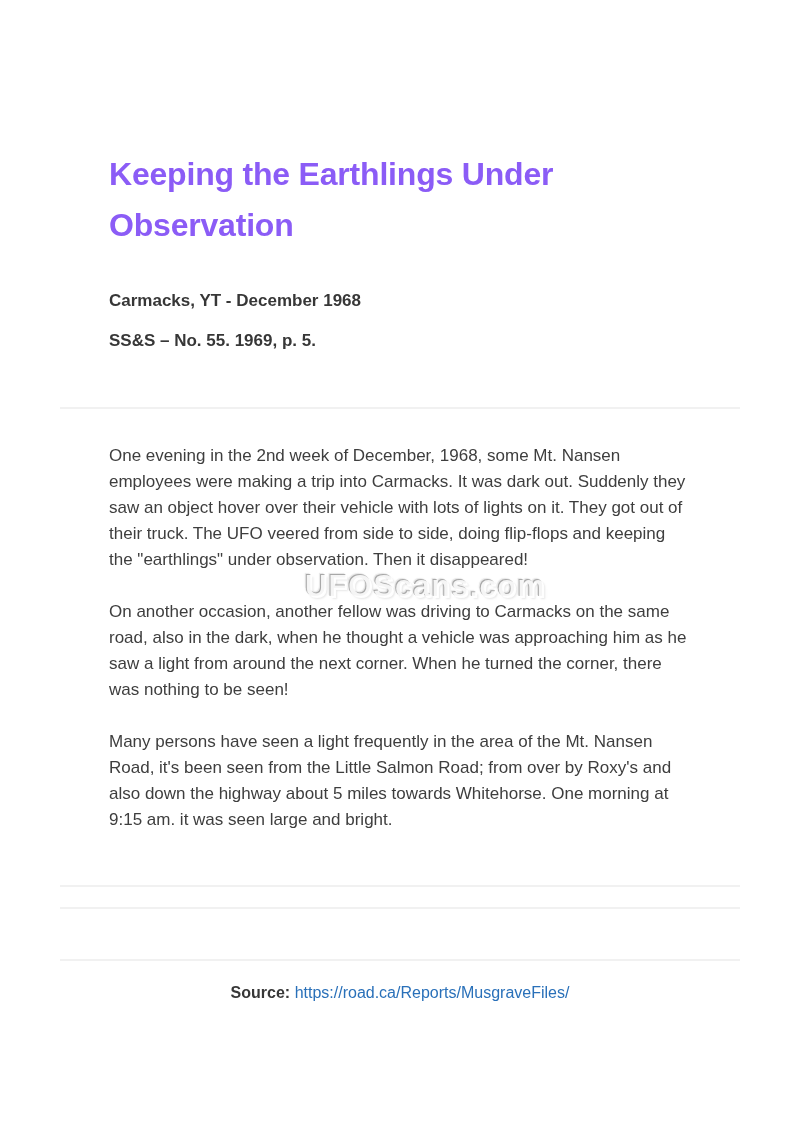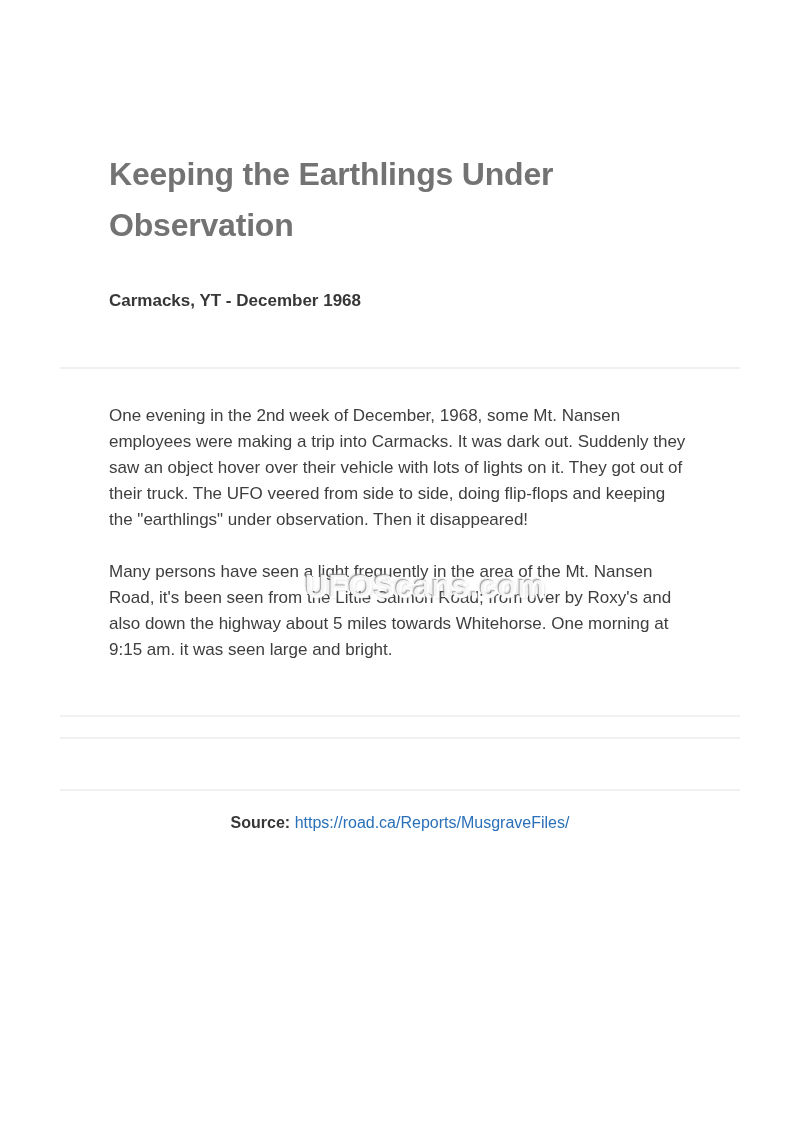--- a/index.html
+++ b/index.html
@@ -21,21 +21,21 @@
     margin: 0 auto;
   }
   .inner {
     padding: 0 50px 0 49px;
   }
   h1.title {
     margin: 149px 0 0;
     font-size: 32px;
     line-height: 1.6;
     font-weight: 700;
-    color: #737373;
+    color: #8b5cf6;
     letter-spacing: -0.2px;
   }
   p.meta {
     margin: 0;
     font-size: 17px;
     line-height: 27px;
     font-weight: 700;
     color: #373737;
   }
   p.meta.first { margin-top: 36px; }
@@ -90,26 +90,28 @@
 </style>
 </head>
 <body>
 
 <div class="page">
   <main class="container">
 
     <div class="inner">
       <h1 class="title">Keeping the Earthlings Under Observation</h1>
       <p class="meta first">Carmacks, YT - December 1968</p>
+      <p class="meta">SS&amp;S – No. 55. 1969, p. 5.</p>
     </div>
 
     <hr class="hr hr-top">
 
     <div class="inner body-text">
       <p>One evening in the 2nd week of December, 1968, some Mt. Nansen employees were making a trip into Carmacks. It was dark out. Suddenly they saw an object hover over their vehicle with lots of lights on it. They got out of their truck. The UFO veered from side to side, doing flip-flops and keeping the "earthlings" under observation. Then it disappeared!</p>
+      <p>On another occasion, another fellow was driving to Carmacks on the same road, also in the dark, when he thought a vehicle was approaching him as he saw a light from around the next corner. When he turned the corner, there was nothing to be seen!</p>
       <p>Many persons have seen a light frequently in the area of the Mt. Nansen Road, it's been seen from the Little Salmon Road; from over by Roxy's and also down the highway about 5 miles towards Whitehorse. One morning at 9:15 am. it was seen large and bright.</p>
     </div>
 
     <hr class="hr hr-b1">
     <hr class="hr hr-b2">
     <hr class="hr hr-b3">
 
     <p class="source">
       <strong>Source:</strong>
       <a class="source-link">https://road.ca/Reports/MusgraveFiles/</a>

